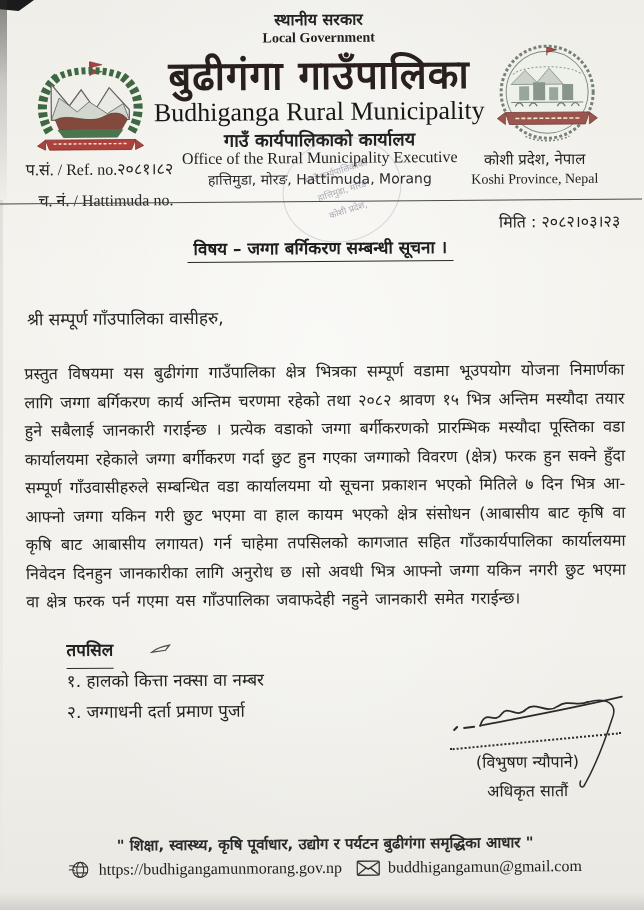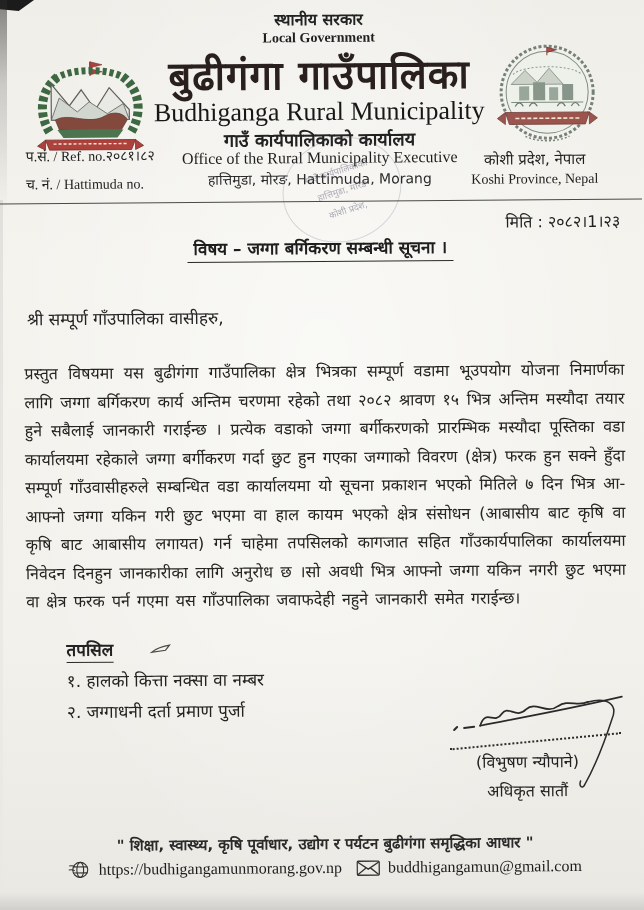--- a/index.html
+++ b/index.html
@@ -26,21 +26,21 @@
 
   
   .h-np-small{top:8px;font-size:16px;font-weight:bold;color:#222;}
   .h-en-small{top:30px;font-size:14px;font-weight:bold;color:#1f1f1f;}
   .h-title{top:46px;font-size:40px;font-weight:bold;color:#29201d;letter-spacing:1px;}
   .h-en-title{top:97px;font-size:26px;color:#171717;}
   .h-office-np{top:127px;font-size:18px;font-weight:bold;color:#222;}
   .h-office-en{top:149px;font-size:16px;color:#1d1d1d;}
   .h-address{top:169px;font-size:14px;color:#2a2a2a;}
 
-  .ref-block{left:28px;top:144px;font-size:14px;color:#222;font-family:"Liberation Serif", serif;}
+  .ref-block{left:28px;top:156px;font-size:16px;color:#222;font-family:"Liberation Serif", serif;text-align:right;}
   .ref-block div{margin-bottom:9px;}
   .prov-block{left:452px;top:150px;width:170px;text-align:center;}
   .prov-np{font-size:15px;color:#1f1f1f;}
   .prov-en{font-size:14px;color:#1d1d1d;margin-top:3px;}
 
   .hrule{left:0;top:201px;width:644px;height:0;border-top:1.6px solid #4b4a46;}
   .date-line{right:22px;top:212px;font-size:16px;color:#1f1f1f;}
 
   
   .stamp{left:284px;top:138px;width:120px;height:104px;opacity:.5;transform:rotate(-17deg);pointer-events:none;}
@@ -48,21 +48,21 @@
   .stamp .s-line{position:absolute;left:0;right:0;text-align:center;color:#5c5c74;font-size:9px;white-space:nowrap;}
 
   .subject{top:236px;font-size:17px;font-weight:bold;color:#1e1e1e;}
   .subject span{border-bottom:1.5px solid #2a2a2a;padding:0 6px 3px;}
   .salutation{left:28px;top:305px;font-size:17px;color:#242424;}
 
   .body-par{left:25px;top:358px;width:600px;font-size:16px;line-height:28.5px;
     text-align:justify;color:#262421;word-spacing:2px;}
 
   .annex-title{left:65px;top:636px;font-size:17px;font-weight:bold;color:#222;}
-  .annex-title span{border-bottom:1.5px solid #2a2a2a;padding-bottom:2px;}
+  .annex-title span{border-bottom:1.5px solid #2a2a2a;padding-bottom:8px;}
   .pen-mark{left:148px;top:642px;width:22px;height:12px;}
   .annex-items{left:65px;top:664px;font-size:17px;color:#242321;line-height:31px;}
 
   
   .sig-svg{left:438px;top:683px;width:204px;height:112px;}
   .dotline{left:447px;top:742px;width:172px;border-top:2.5px dotted #2c2c2c;transform:rotate(-5deg);}
   .sig-name{left:440px;top:752px;width:170px;text-align:center;font-size:16px;color:#222;}
   .sig-title{left:440px;top:781px;width:170px;text-align:center;font-size:16px;color:#222;}
 
   
@@ -139,21 +139,21 @@
     </div>
 
     <div class="abs stamp">
       <div class="ring"></div>
       <div class="s-line np" style="top:26px;">गाउँ कार्यपालिकाको</div>
       <div class="s-line np" style="top:46px;">हात्तिमुडा, मोरङ</div>
       <div class="s-line np" style="top:66px;">कोशी प्रदेश,</div>
     </div>
 
     <div class="abs hrule"></div>
-    <div class="abs date-line np">मिति : २०८२।1।२३</div>
+    <div class="abs date-line np">मिति : २०८२।०३।२३</div>
 
     <div class="abs ctr subject np">
       <span>विषय –  जग्गा बर्गिकरण सम्बन्धी सूचना  ।</span>
     </div>
 
     <div class="abs salutation np">श्री सम्पूर्ण गाँउपालिका वासीहरु,</div>
 
     <div class="abs body-par np">प्रस्तुत विषयमा यस बुढीगंगा गाउँपालिका क्षेत्र भित्रका सम्पूर्ण वडामा भूउपयोग योजना निमार्णका लागि जग्गा बर्गिकरण कार्य अन्तिम चरणमा रहेको तथा २०८२ श्रावण १५ भित्र अन्तिम मस्यौदा तयार हुने सबैलाई जानकारी गराईन्छ । प्रत्येक वडाको जग्गा बर्गीकरणको प्रारम्भिक मस्यौदा पूस्तिका वडा कार्यालयमा रहेकाले जग्गा बर्गीकरण गर्दा छुट हुन गएका जग्गाको विवरण (क्षेत्र) फरक हुन सक्ने हुँदा सम्पूर्ण गाँउवासीहरुले सम्बन्धित वडा कार्यालयमा यो सूचना प्रकाशन भएको मितिले ७ दिन भित्र आ-आफ्नो जग्गा यकिन गरी छुट भएमा वा हाल कायम भएको क्षेत्र संसोधन (आबासीय बाट कृषि वा कृषि बाट आबासीय लगायत) गर्न चाहेमा तपसिलको कागजात सहित गाँउकार्यपालिका कार्यालयमा निवेदन दिनहुन जानकारीका लागि अनुरोध छ ।सो अवधी भित्र आफ्नो जग्गा यकिन नगरी छुट भएमा वा क्षेत्र फरक पर्न गएमा यस गाँउपालिका जवाफदेही नहुने जानकारी समेत गराईन्छ।</div>
 
     <div class="abs annex-title np"><span>तपसिल</span></div>

